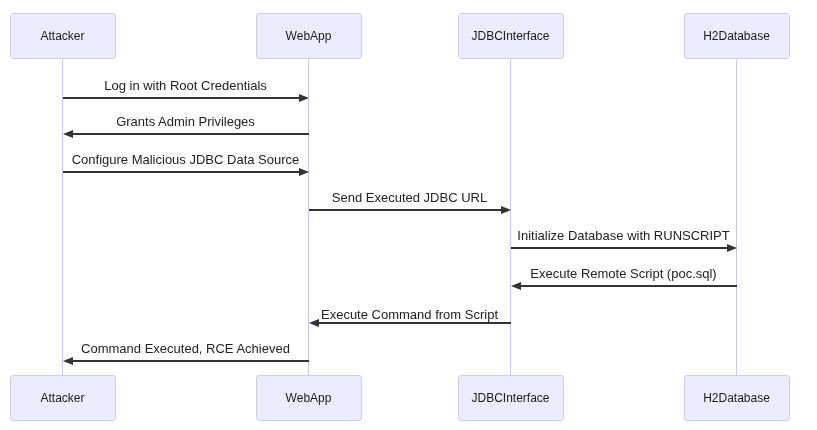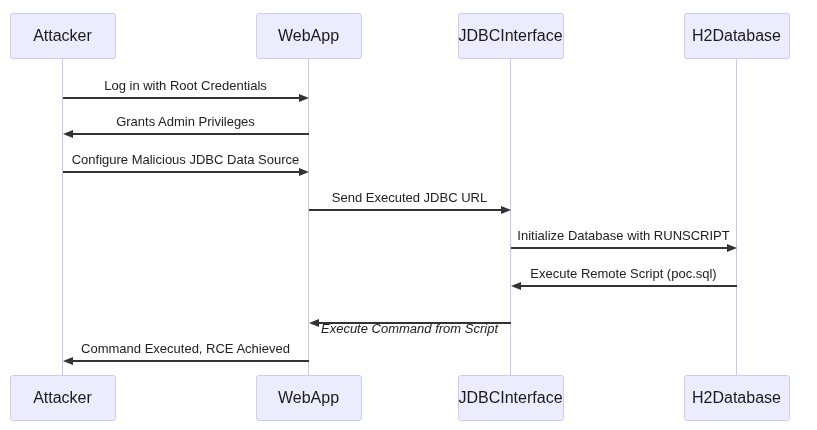--- a/index.html
+++ b/index.html
@@ -16,21 +16,21 @@
   }
   .actor-box {
     position: absolute;
     width: 106px; height: 46px;
     background: #ECECFF;
     border: 1px solid #CCCCEE;
     border-radius: 3px;
     display: flex;
     align-items: center;
     justify-content: center;
-    font-size: 16px;
+    font-size: 12px;
     color: #1a1a1a;
   }
   .lifeline {
     position: absolute;
     width: 1px;
     background: #CCC7EE;
   }
   .msg-label {
     position: absolute;
     width: 400px;
@@ -96,19 +96,19 @@
     <div class="msg-head right" style="left: 298.5px; top: 167.5px;"></div>
     <div class="msg-label" style="left: 209.5px; top: 190px;">Send Executed JDBC URL</div>
     <div class="msg-line" style="left: 308.5px; width: 193px; top: 209.25px;"></div>
     <div class="msg-head right" style="left: 500.5px; top: 205.5px;"></div>
     <div class="msg-label" style="left: 423.5px; top: 228px;">Initialize Database with RUNSCRIPT</div>
     <div class="msg-line" style="left: 510.5px; width: 217px; top: 247.25px;"></div>
     <div class="msg-head right" style="left: 726.5px; top: 243.5px;"></div>
     <div class="msg-label" style="left: 423.5px; top: 266px;">Execute Remote Script (poc.sql)</div>
     <div class="msg-line" style="left: 519.5px; width: 217px; top: 285.25px;"></div>
     <div class="msg-head left" style="left: 510.5px; top: 281.5px;"></div>
-    <div class="msg-label" style="left: 209.5px; top: 321px; font-style: italic;">Execute Command from Script</div>
+    <div class="msg-label" style="left: 209.5px; top: 307px;">Execute Command from Script</div>
     <div class="msg-line" style="left: 317.5px; width: 193px; top: 322.25px;"></div>
     <div class="msg-head left" style="left: 308.5px; top: 318.5px;"></div>
     <div class="msg-label" style="left: -14.5px; top: 341px;">Command Executed, RCE Achieved</div>
     <div class="msg-line" style="left: 71.5px; width: 237px; top: 360.25px;"></div>
     <div class="msg-head left" style="left: 62.5px; top: 356.5px;"></div>
   </div>
 
 </body></html>

